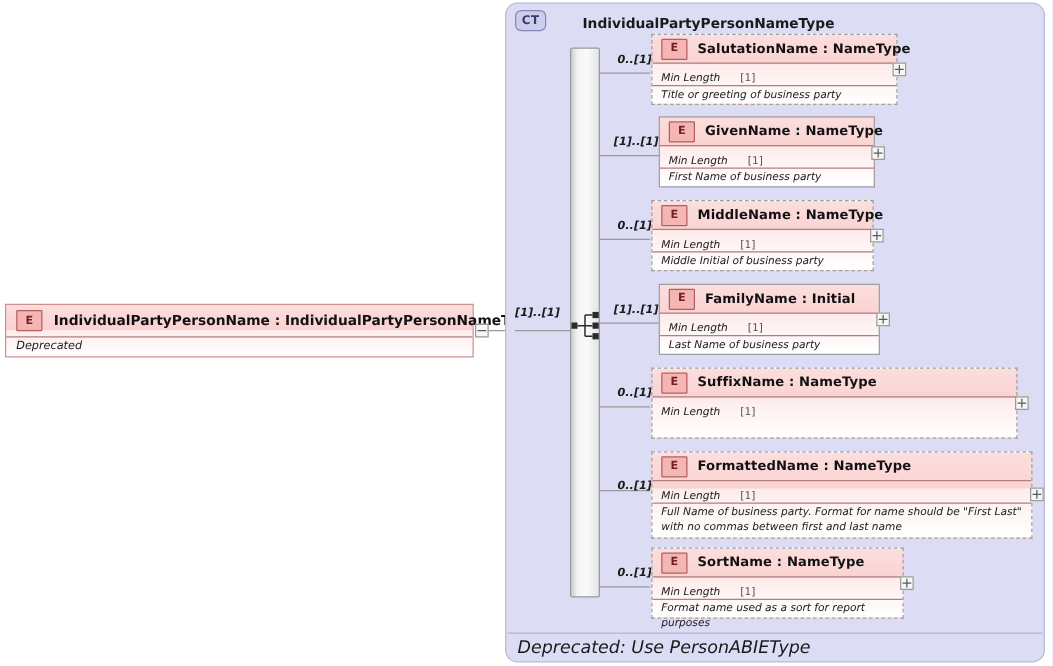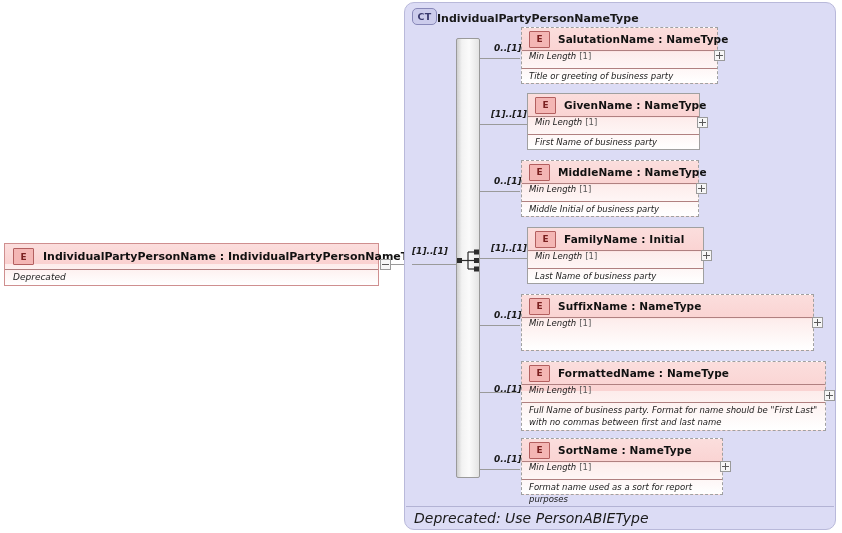--- a/index.html
+++ b/index.html
@@ -32,20 +32,21 @@
     border-radius:5px;
     background:#ccccec;
     color:#3a3a6e;
     font-size:9.5px;font-weight:bold;
     display:flex;align-items:center;justify-content:center;
     letter-spacing:.3px;
   }
   .ct-title{
     font-size:11px;font-weight:bold;color:#1a1a1a;
     white-space:nowrap;
+    margin-left:29px;
   }
   .ct-footer{
     position:absolute;left:1px;right:1px;bottom:1px;
     height:21px;
     border-top:1px solid #b3b3d4;
     display:flex;align-items:center;
   }
   .ct-footer span{
     font-size:14px;font-style:italic;color:#1a1a1a;
     padding-left:8px;white-space:nowrap;
@@ -96,21 +97,21 @@
     display:flex;align-items:center;justify-content:center;
     border-radius:1px;
   }
   .el-name{
     font-size:10.5px;font-weight:bold;color:#111111;
     white-space:nowrap;letter-spacing:.1px;
   }
   .el-facet{
     border-top:1px solid #b08080;
     height:17px;
-    display:flex;align-items:flex-start;gap:3px;
+    display:flex;align-items:flex-end;gap:16px;
     padding-left:7px;
   }
   .facet-label{font-size:8.5px;font-style:italic;color:#1a1a1a;white-space:nowrap;}
   .facet-value{font-size:8.5px;color:#555555;white-space:nowrap;}
   .el-doc{
     border-top:1px solid #b08080;
     padding:2px 6px 2px 7px;
     font-size:8.5px;font-style:italic;color:#1a1a1a;
     line-height:11.5px;
   }

